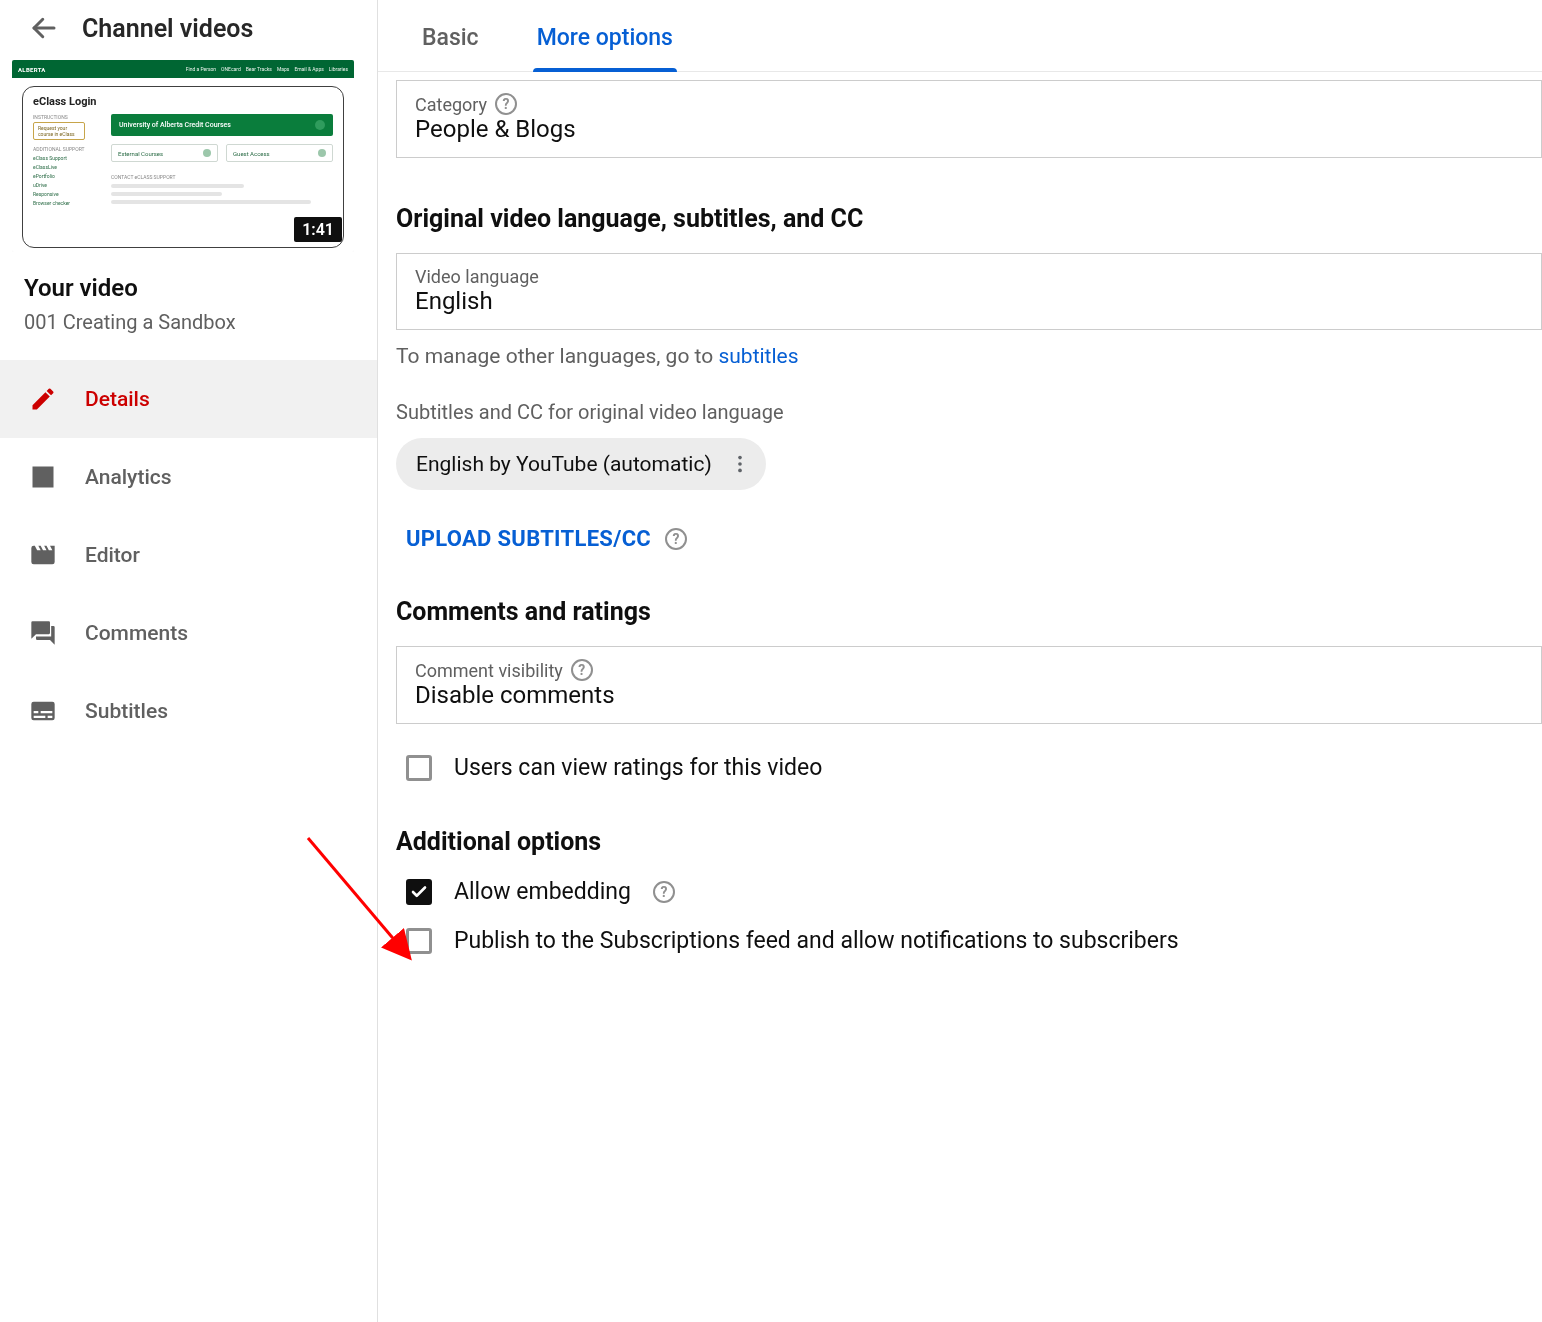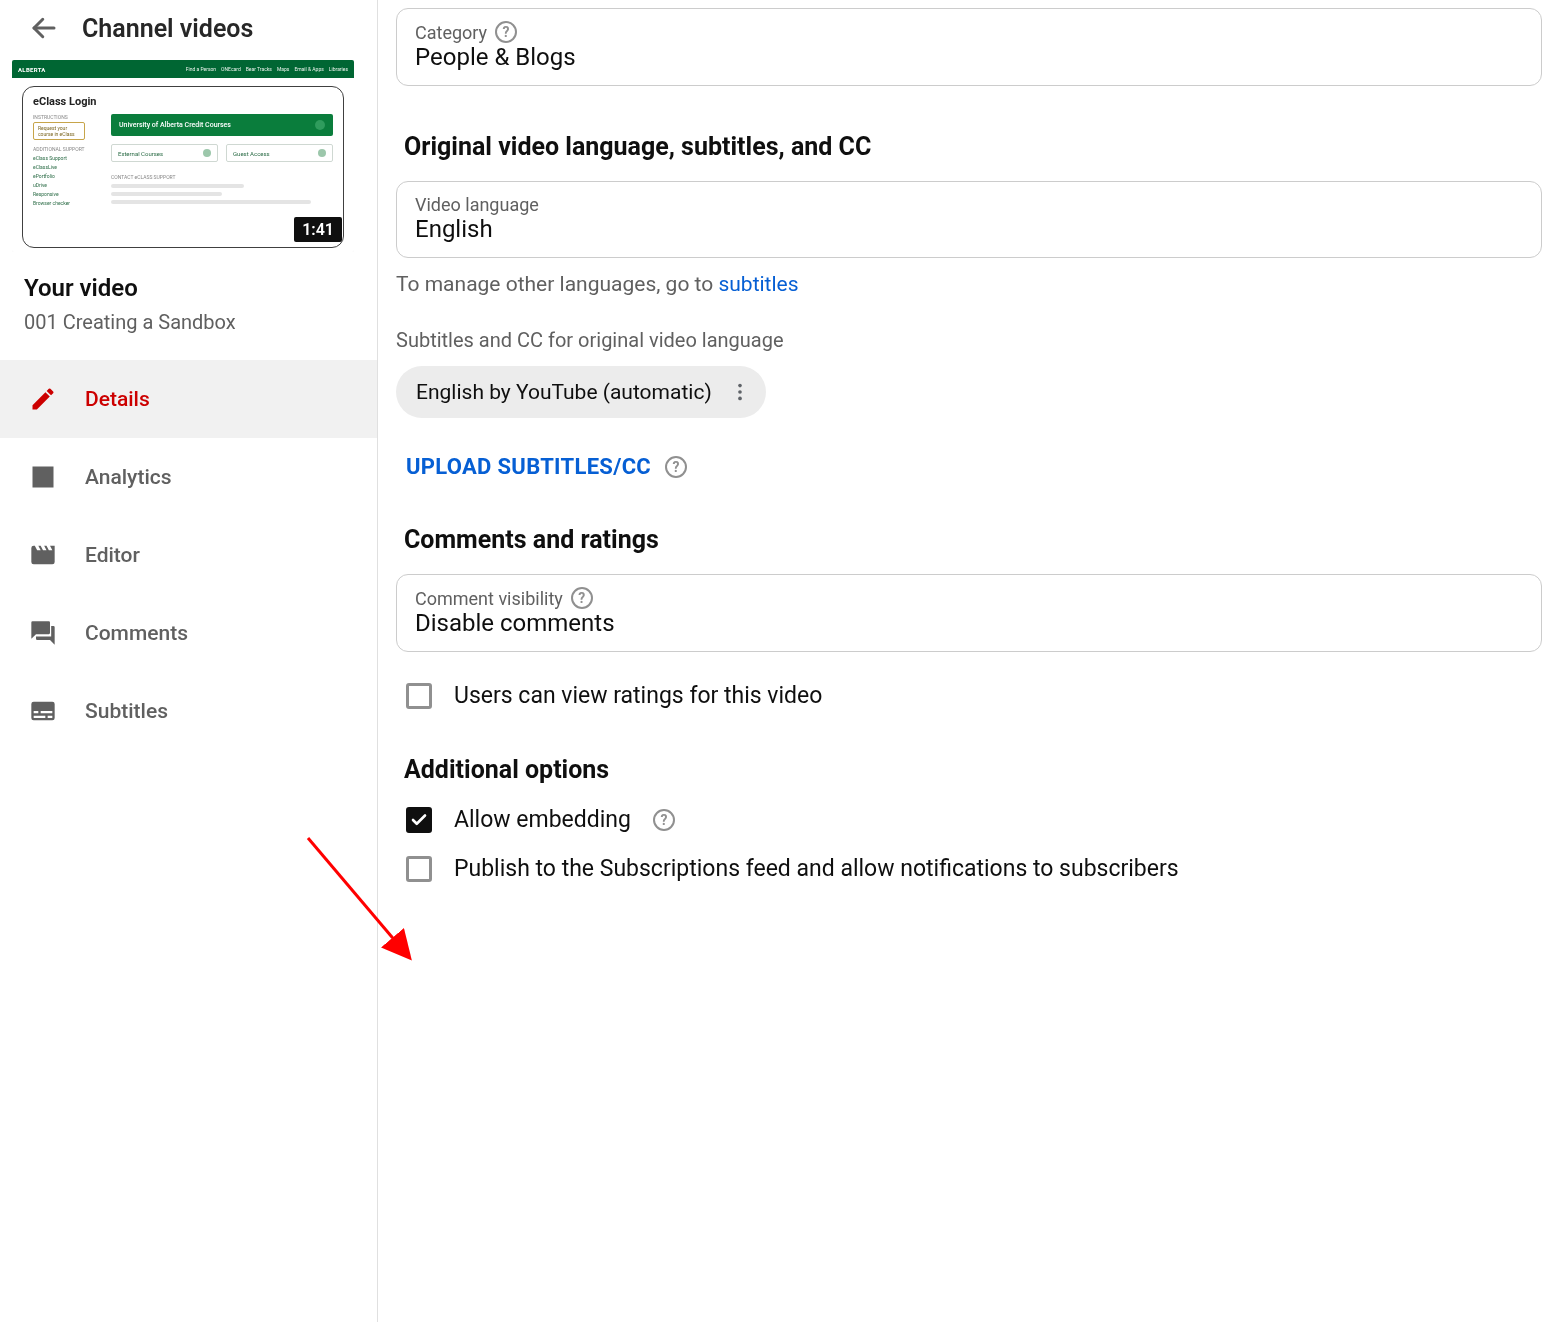--- a/index.html
+++ b/index.html
@@ -41,26 +41,26 @@
   .nav-item.active svg { fill:#cc0000; }
   .nav-icon { width:30px; height:30px; display:flex; align-items:center; justify-content:center; }
   .nav-icon svg { fill:#606060; }
   
   .main { flex:1; position:relative; padding:0 0 0 0; }
   .tabs { display:flex; gap:50px; padding:14px 0 0 40px; border-bottom:1px solid #e8e8e8; }
   .tab { font-size:23px; font-weight:500; color:#606060; padding:10px 4px 20px 4px; cursor:pointer; position:relative; }
   .tab.selected { color:#065fd4; }
   .tab.selected::after { content:""; position:absolute; left:0; right:0; bottom:-1px; height:4px; background:#065fd4; border-radius:4px 4px 0 0; }
   .content { padding:8px 0 0 18px; }
-  .field-box { border:1px solid #ccc; border-radius:12px; padding:12px 4px 14px 18px; margin-left:0; margin-right:0; }
+  .field-box { border:1px solid #ccc; border-radius:0; padding:12px 4px 14px 18px; margin-left:0; margin-right:0; }
   .field-label-row { display:flex; align-items:center; gap:8px; }
   .field-label { font-size:18px; color:#606060; }
   .help { width:22px; height:22px; border-radius:50%; border:2px solid #909090; display:inline-flex; align-items:center; justify-content:center; font-size:14px; color:#909090; font-weight:700; }
   .field-value { font-size:24px; color:#0f0f0f; margin-top:0; }
-  .section-h { font-size:25px; font-weight:700; color:#0f0f0f; margin:46px 0 20px 8px; }
+  .section-h { font-size:25px; font-weight:700; color:#0f0f0f; margin:46px 0 20px 0; }
   .hint { font-size:21px; color:#606060; margin-top:14px; }
   .link { color:#065fd4; cursor:pointer; }
   .sub-label { font-size:20px; color:#606060; margin-top:32px; margin-bottom:14px; }
   .chip { display:inline-flex; align-items:center; gap:14px; background:#ececec; border-radius:26px; padding:12px 12px 12px 20px; }
   .chip-text { font-size:21px; color:#0f0f0f; }
   .chip-more { width:28px; height:28px; display:flex; align-items:center; justify-content:center; cursor:pointer; }
   .upload-row { display:flex; align-items:center; gap:14px; margin-top:36px; }
   .upload-btn { color:#065fd4; font-size:22px; font-weight:700; letter-spacing:.3px; cursor:pointer; padding-left:10px; }
   .check-row { display:flex; align-items:center; gap:22px; margin-top:30px; }
   .checkbox { width:26px; height:26px; border:3px solid #909090; border-radius:3px; display:inline-flex; align-items:center; justify-content:center; cursor:pointer; }
@@ -188,20 +188,24 @@
           <svg width="28" height="28" viewBox="0 0 24 24">
               <path d="M20 4H4a2 2 0 0 0-2 2v12a2 2 0 0 0 2 2h16a2 2 0 0 0 2-2V6a2 2 0 0 0-2-2zM4 12h4v2H4v-2zm10 6H4v-2h10v2zm6 0h-4v-2h4v2zm0-4H10v-2h10v2z"></path>
             </svg>
         </span>
         <span>Subtitles</span>
       </div>
     </nav>
   </aside>
 
   <main class="main">
+    <div class="tabs">
+      <div class="tab">Basic</div>
+      <div class="tab selected">More options</div>
+    </div>
 
     <div class="content">
       
       <div class="field-box">
         <div class="field-label-row">
           <span class="field-label">Category</span>
           <span class="help">?</span>
         </div>
         <div class="field-value">People &amp; Blogs</div>
       </div>

